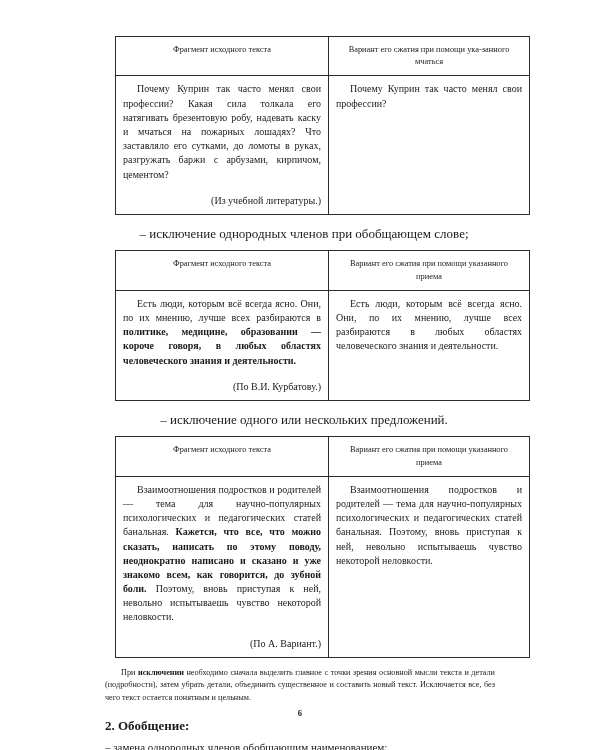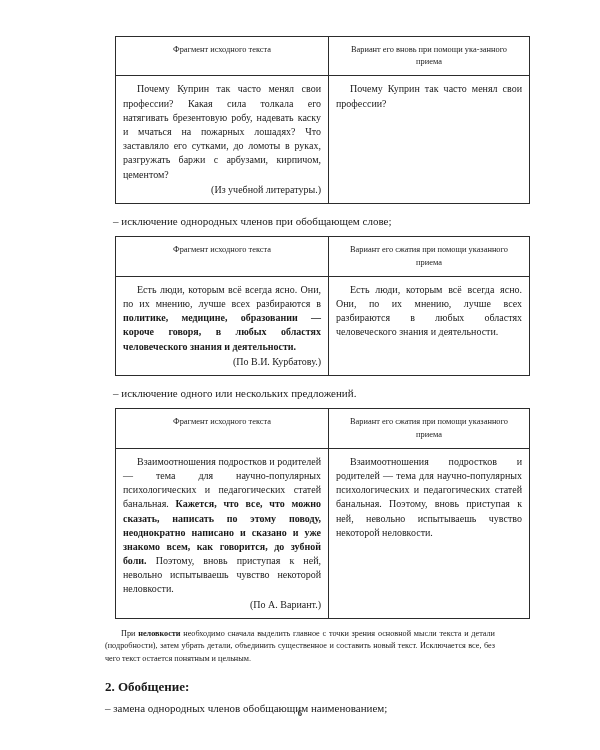--- a/index.html
+++ b/index.html
@@ -52,39 +52,40 @@
     line-height: 1.45;
   }
   .ctable td p {
     margin: 0;
     text-indent: 14px;
   }
   .ctable td p.src {
     text-indent: 0;
     text-align: right;
     text-align-last: right;
-    margin-top: 1px;
+    margin-top: 12px;
   }
   .ctable td.hd p { text-indent: 0; }
   b { font-weight: bold; }
 
   
   .para {
     font-size: 8.2px;
     line-height: 1.52;
     text-align: justify;
     text-align-last: left;
     margin: 9px 0 9px 0;
     text-indent: 16px;
   }
   .dashline {
-    font-size: 11px;
+    font-size: 13px;
     line-height: 1.5;
     margin: 9px 0 7px 8px;
     text-indent: 0;
+    text-align: center;
   }
   .u { text-decoration: underline; }
   .sect {
     font-size: 13px;
     font-weight: bold;
     margin: 14px 0 7px 0;
   }
   .sub {
     font-size: 11px;
     margin: 0 0 0 0;
@@ -104,21 +105,21 @@
 
 <div class="page">
 
   <table class="ctable">
     <tbody>
         <tr>
       <td class="col-left hd">
         <p>Фрагмент исходного текста</p>
       </td>
       <td class="col-right hd">
-        <p>Вариант его вновь при помощи ука-занного приема</p>
+        <p>Вариант его сжатия при помощи ука-занного мчаться</p>
       </td>
     </tr>
     <tr>
       <td class="col-left">
         <p>Почему Куприн так часто менял свои профессии? Какая сила толкала его натягивать брезентовую робу, надевать каску и мчаться на пожарных лошадях? Что заставляло его сутками, до ломоты в руках, разгружать баржи с арбузами, кирпичом, цементом?</p>
         <p class="src">(Из учебной литературы.)</p>
       </td>
       <td class="col-right">
         <p>Почему Куприн так часто менял свои профессии?</p>
       </td>
@@ -168,20 +169,20 @@
         <p><span>Взаимоотношения подростков и родителей — тема для научно-популярных психологических и педагогических статей банальная. </span><b>Кажется, что все, что можно сказать, написать по этому поводу, неоднократно написано и сказано и уже знакомо всем, как говорится, до зубной боли.</b><span> Поэтому, вновь приступая к ней, невольно испытываешь чувство некоторой неловкости.</span></p>
         <p class="src">(По А. Вариант.)</p>
       </td>
       <td class="col-right">
         <p>Взаимоотношения подростков и родителей — тема для научно-популярных психологических и педагогических статей банальная. Поэтому, вновь приступая к ней, невольно испытываешь чувство некоторой неловкости.</p>
       </td>
     </tr>
   </tbody>
     </table>
 
-  <p class="para"><span>При </span><b>неловкости</b><span> необходимо сначала выделить главное с точки зрения основной мысли текста и детали (подробности), затем убрать детали, объединить существенное и составить новый текст. Исключается все, без чего текст остается понятным и цельным.</span></p>
+  <p class="para"><span>При </span><b>исключении</b><span> необходимо сначала выделить главное с точки зрения основной мысли текста и детали (подробности), затем убрать детали, объединить существенное и составить новый текст. Исключается все, без чего текст остается понятным и цельным.</span></p>
 
   <p class="sect">2. Обобщение:</p>
   <p class="sub">– замена однородных членов обобщающим наименованием;</p>
 
 </div>
 
 <div class="folio">6</div>
 
 </body></html>

